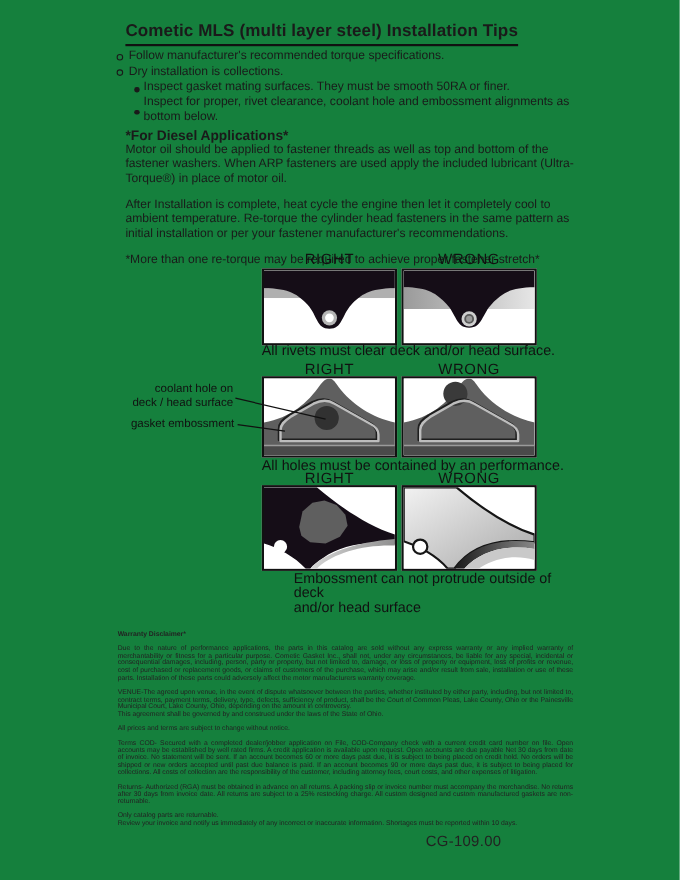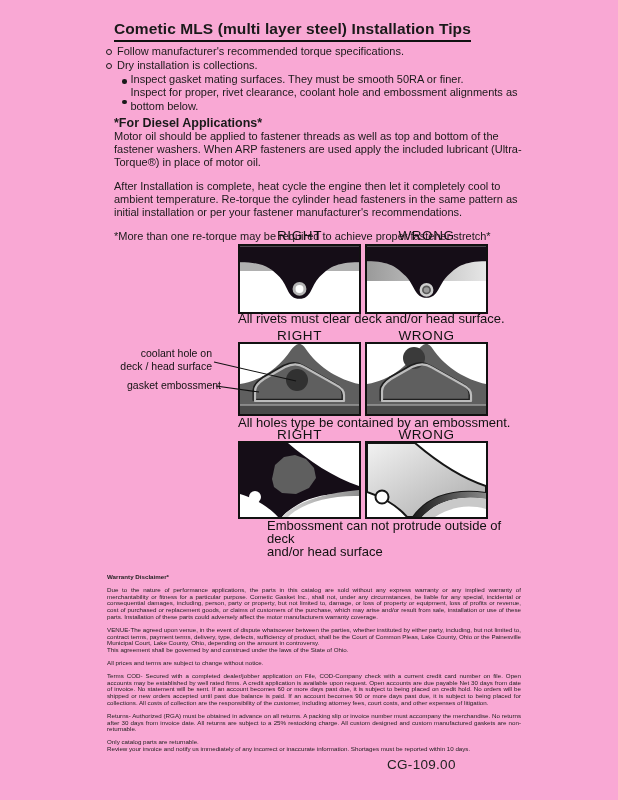--- a/index.html
+++ b/index.html
@@ -1,16 +1,16 @@
 <!DOCTYPE html>
 <html><head>
 <meta charset="utf-8">
 <style>
   html,body{margin:0;padding:0;background:#ffffff;}
-  .page{position:relative;width:618px;height:800px;background:#f9a8d4;overflow:hidden;
+  .page{position:relative;width:618px;height:800px;background:#15803d;overflow:hidden;
         font-family:"Liberation Sans","DejaVu Sans",sans-serif;color:#1a1a1a;}
 
   .title{position:absolute;left:114px;top:20px;font-size:15.5px;font-weight:bold;
          border-bottom:2px solid #111;padding-bottom:2px;letter-spacing:.1px;}
 
   .bullets{position:absolute;left:106px;top:45px;font-size:11px;line-height:13.8px;width:420px;}
   .b-row{display:flex;align-items:flex-start;}
   .b-dot{width:4px;height:4px;border:1.2px solid #1a1a1a;border-radius:50%;margin:4px 5px 0 0;flex:0 0 auto;}
   .sb-row{display:flex;align-items:center;margin-left:16px;}
   .sb-dot{width:4.5px;height:4.5px;background:#1a1a1a;border-radius:50%;margin:4px 4px 0 0;flex:0 0 auto;}
@@ -101,21 +101,21 @@
 
   <div class="caption" style="left:238px;top:312px;">All rivets must clear deck and/or head surface.</div>
 
   <div class="figrow-label" style="left:238px;top:328px;width:123px;text-align:center;">RIGHT</div>
   <div class="figrow-label" style="left:365px;top:328px;width:123px;text-align:center;">WRONG</div>
 
   <div class="ann" style="left:112px;top:347px;width:100px;">
     <span>coolant hole on</span><br>
     <span>deck / head surface</span>
   </div>
-  <div class="ann" style="left:112px;top:379px;width:101px;margin-left:8px;">
+  <div class="ann" style="left:112px;top:379px;width:101px;">
     <span>gasket embossment</span>
   </div>
 
   <div class="fig" style="left:238px;top:342px;">
     <svg width="119" height="70" viewBox="0 0 119 70">
       <rect width="119" height="70" fill="#ffffff"></rect>
       <path d="M0,40 C24,36 40,22 51,6 C55,1 57,0 59.5,0 C62,0 64,2 68,8 C79,23 99,36 119,40 L119,70 L0,70 Z" fill="#5f5f5f"></path>
       <rect y="61" width="119" height="9" fill="#4a4a4a"></rect>
       <line x1="0" y1="61" x2="119" y2="61" stroke="#9a9a9a" stroke-width="1.3"></line>
       <path d="M15,57 L15,47 C15,42 18,39 24,35 L45,23 C51,20 58,19 64,23 L96,41 C102,44 104,47 104,51 L104,57 Z" fill="none" stroke="#1e1e1e" stroke-width="2.4" stroke-linejoin="round" transform="translate(-1.3,-1.1)"></path>
@@ -134,21 +134,21 @@
       <path d="M15,57 L15,47 C15,42 18,39 24,35 L45,23 C51,20 58,19 64,23 L96,41 C102,44 104,47 104,51 L104,57 Z" fill="none" stroke="#1e1e1e" stroke-width="2.4" stroke-linejoin="round" transform="translate(-1.3,-1.1)"></path>
       <path d="M15,57 L15,47 C15,42 18,39 24,35 L45,23 C51,20 58,19 64,23 L96,41 C102,44 104,47 104,51 L104,57 Z" fill="none" stroke-width="2.2" stroke-linejoin="round" stroke="#bdbdbd"></path>
     </svg>
   </div>
 
   <svg class="leader" style="left:112px;top:345px;" width="200" height="60">
     <line x1="102" y1="17" x2="184" y2="36" stroke="#111" stroke-width="1.1"></line>
     <line x1="104" y1="41" x2="147" y2="47" stroke="#111" stroke-width="1.1"></line>
   </svg>
 
-  <div class="caption" style="left:238px;top:416px;">All holes type be contained by an embossment.</div>
+  <div class="caption" style="left:238px;top:416px;">All holes must be contained by an performance.</div>
 
   <div class="figrow-label" style="left:238px;top:427px;width:123px;text-align:center;">RIGHT</div>
   <div class="figrow-label" style="left:365px;top:427px;width:123px;text-align:center;">WRONG</div>
 
   <div class="fig" style="left:238px;top:441px;">
     <svg width="119" height="74" viewBox="0 0 119 74">
       <defs>
         <linearGradient id="g3r" x1="0" y1="0" x2="1" y2="0">
           <stop offset="0" stop-color="#d6d6d6"></stop>
             <stop offset="1" stop-color="#8f8f8f"></stop>

